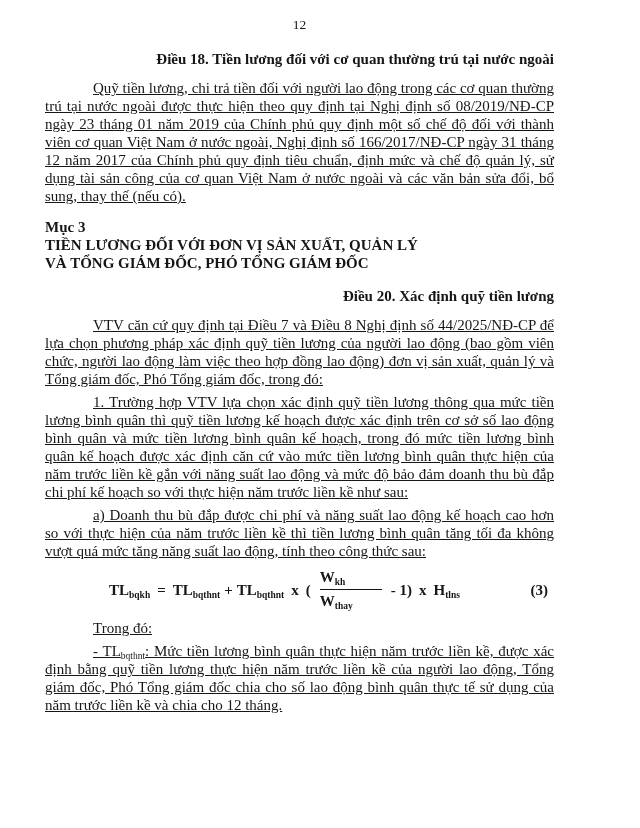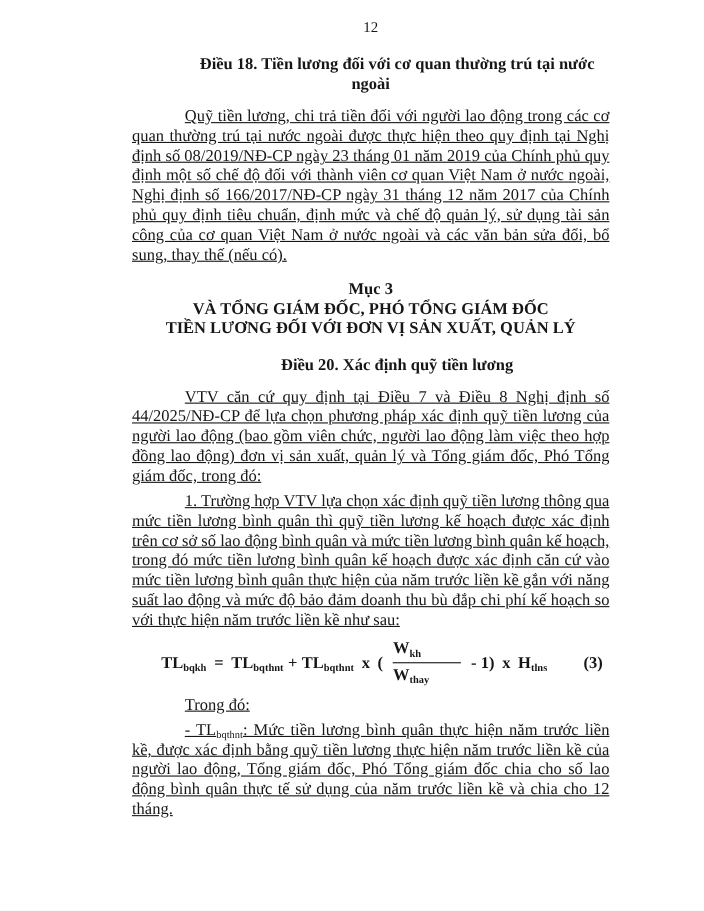--- a/index.html
+++ b/index.html
@@ -1,47 +1,47 @@
 <!DOCTYPE html>
 <html lang="vi"><head>
 <meta charset="utf-8">
 <style>
   html,body{margin:0;padding:0;background:#e9e9e9;}
   body{width:640px;height:828px;overflow:hidden;}
   .page{
     box-sizing:border-box;
     width:640px;height:828px;
     background:#ffffff;
-    padding:16px 86px 0 120px;
+    padding:16px 86px 0 45px;
     font-family:"Liberation Serif","DejaVu Serif",serif;
     font-size:15px;
     line-height:18px;
     color:#161616;
   }
   .pagenum{
     text-align:center;
     font-size:13.5px;
     margin:0 0 16px 0;
   }
   p{
     margin:0 0 5px 0;
     text-align:justify;
     text-indent:48px;
     text-decoration:underline;
   }
   .art-heading{
     font-weight:bold;
     text-indent:48px;
-    text-align:center;
+    text-align:right;
     margin:15px 0 11px 0;
   }
   .section-head{margin:13px 0 11px 0;}
   .center-bold{
     font-weight:bold;
-    text-align:center;
+    text-align:left;
     text-indent:0;
     margin:0;
   }
   sub{
     font-size:9.5px;
     line-height:0;
     vertical-align:-3px;
     letter-spacing:0;
   }
   .formula{
@@ -83,30 +83,31 @@
 <div class="page">
 
   <div class="pagenum">12</div>
 
   <div class="art-heading">Điều 18. Tiền lương đối với cơ quan thường trú tại nước ngoài</div>
 
   <p>Quỹ tiền lương, chi trả tiền đối với người lao động trong các cơ quan thường trú tại nước ngoài được thực hiện theo quy định tại Nghị định số 08/2019/NĐ-CP ngày 23 tháng 01 năm 2019 của Chính phủ quy định một số chế độ đối với thành viên cơ quan Việt Nam ở nước ngoài, Nghị định số 166/2017/NĐ-CP ngày 31 tháng 12 năm 2017 của Chính phủ quy định tiêu chuẩn, định mức và chế độ quản lý, sử dụng tài sản công của cơ quan Việt Nam ở nước ngoài và các văn bản sửa đổi, bổ sung, thay thế (nếu có).</p>
 
   <div class="section-head">
     <div class="center-bold">Mục 3</div>
+    <div class="center-bold">TIỀN LƯƠNG ĐỐI VỚI ĐƠN VỊ SẢN XUẤT, QUẢN LÝ</div>
     <div class="center-bold">VÀ TỔNG GIÁM ĐỐC, PHÓ TỔNG GIÁM ĐỐC</div>
-    <div class="center-bold">TIỀN LƯƠNG ĐỐI VỚI ĐƠN VỊ SẢN XUẤT, QUẢN LÝ</div>
   </div>
 
   <div class="art-heading">Điều 20. Xác định quỹ tiền lương</div>
 
   <p>VTV căn cứ quy định tại Điều 7 và Điều 8 Nghị định số 44/2025/NĐ-CP để lựa chọn phương pháp xác định quỹ tiền lương của người lao động (bao gồm viên chức, người lao động làm việc theo hợp đồng lao động) đơn vị sản xuất, quản lý và Tổng giám đốc, Phó Tổng giám đốc, trong đó:</p>
 
   <p>1. Trường hợp VTV lựa chọn xác định quỹ tiền lương thông qua mức tiền lương bình quân thì quỹ tiền lương kế hoạch được xác định trên cơ sở số lao động bình quân và mức tiền lương bình quân kế hoạch, trong đó mức tiền lương bình quân kế hoạch được xác định căn cứ vào mức tiền lương bình quân thực hiện của năm trước liền kề gắn với năng suất lao động và mức độ bảo đảm doanh thu bù đắp chi phí kế hoạch so với thực hiện năm trước liền kề như sau:</p>
 
+  <p>a) Doanh thu bù đắp được chi phí và năng suất lao động kế hoạch cao hơn so với thực hiện của năm trước liền kề thì tiền lương bình quân tăng tối đa không vượt quá mức tăng năng suất lao động, tính theo công thức sau:</p>
 
   <div class="formula">
     <span><span>TL</span><sub>bqkh</sub></span>
     <span class="op">=</span>
     <span><span>TL</span><sub>bqthnt</sub></span>
     <span class="tight-op">+</span>
     <span><span>TL</span><sub>bqthnt</sub></span>
     <span class="op">x</span>
     <span>(</span>
     <span class="frac">

